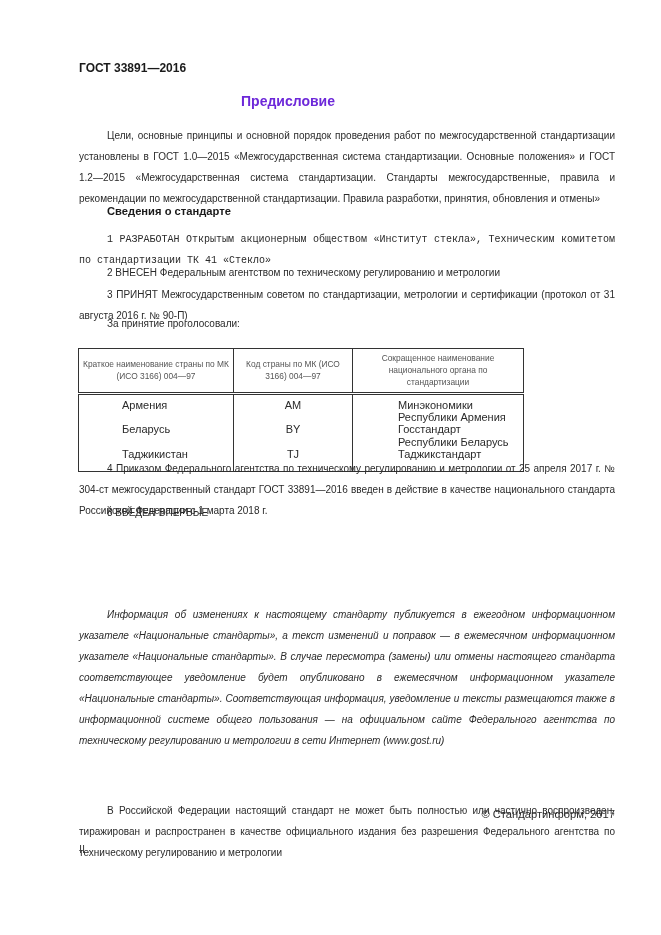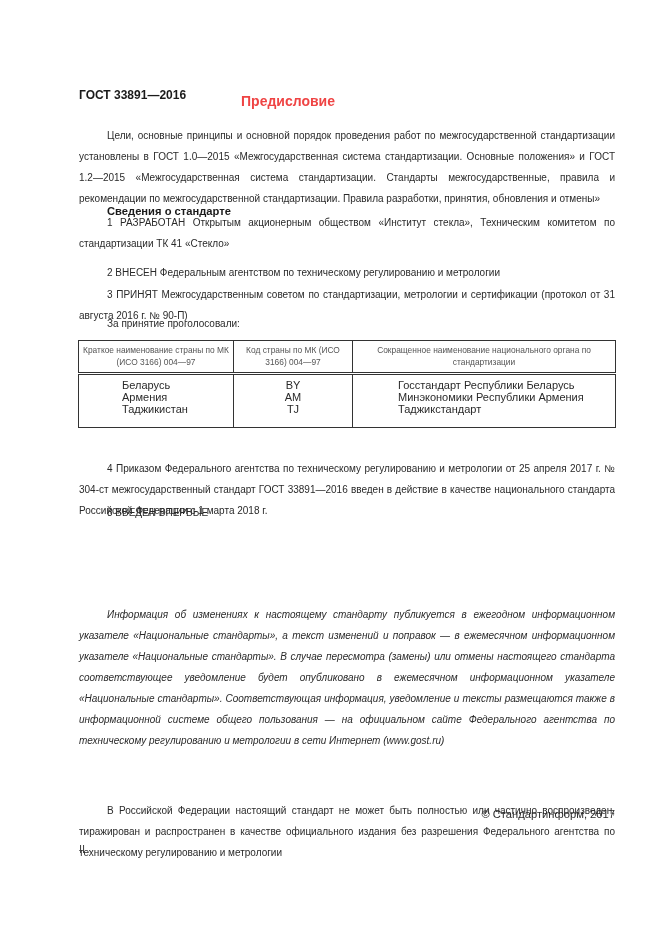--- a/index.html
+++ b/index.html
@@ -1,30 +1,30 @@
 <!DOCTYPE html>
 <html><head>
 <meta charset="utf-8">
 <style>
   html, body { margin: 0; padding: 0; background: #ffffff; }
   body {
     width: 661px; height: 935px; position: relative; overflow: hidden;
     font-family: "Liberation Sans", sans-serif; color: #222;
   }
   .abs { position: absolute; }
-  .header { left: 79px; top: 61px; font-size: 12px; font-weight: bold; color: #1a1a1a; margin-top: 27px; }
-  .title { left: 0; width: 576px; top: 93px; text-align: center; font-size: 14px; font-weight: bold; color: #ef4444; }
+  .header { left: 79px; top: 61px; font-size: 12px; font-weight: bold; color: #1a1a1a; }
+  .title { left: 0; width: 576px; top: 93px; text-align: center; font-size: 14px; font-weight: bold; color: #6d28d9; }
   .para {
     left: 79px; width: 536px; font-size: 10px; line-height: 21px;
     text-align: justify; text-align-last: left; color: #2a2a2a;
   }
   .indent { text-indent: 28px; }
   .subhead { left: 107px; top: 205px; font-size: 11.2px; font-weight: bold; color: #1a1a1a; }
   table.vote {
-    position: absolute; left: 78px; top: 340px; width: 538px;
+    position: absolute; left: 78px; top: 348px; width: 446px;
     border-collapse: collapse; font-size: 11px; color: #2a2a2a;
   }
   table.vote th {
     font-weight: normal; font-size: 8.4px; line-height: 12px; color: #555;
     border: 1px solid #333; border-bottom: 3px double #333; padding: 3px 4px 4px 4px;
     text-align: center; vertical-align: middle; height: 22px;
   }
   table.vote td {
     border-left: 1px solid #333; border-right: 1px solid #333;
     padding: 0; vertical-align: top; line-height: 12.2px;
@@ -41,48 +41,48 @@
 </head>
 <body>
 
 <div class="abs header">ГОСТ 33891—2016</div>
 <div class="abs title">Предисловие</div>
 
 <div class="abs para indent" style="top:125px;">Цели, основные принципы и основной порядок проведения работ по межгосударственной стандартизации установлены в ГОСТ 1.0—2015 «Межгосударственная система стандартизации. Основные положения» и ГОСТ 1.2—2015 «Межгосударственная система стандартизации. Стандарты межгосударственные, правила и рекомендации по межгосударственной стандартизации. Правила разработки, принятия, обновления и отмены»</div>
 
 <div class="abs subhead">Сведения о стандарте</div>
 
-<div class="abs para indent" style="top:212px;">1 РАЗРАБОТАН Открытым акционерным обществом «Институт стекла», Техническим комитетом по стандартизации ТК 41 «Стекло»</div>
+<div class="abs para indent" style="top:229px;font-family:Liberation Mono, monospace;">1 РАЗРАБОТАН Открытым акционерным обществом «Институт стекла», Техническим комитетом по стандартизации ТК 41 «Стекло»</div>
 <div class="abs para indent" style="top:262px;">2 ВНЕСЕН Федеральным агентством по техническому регулированию и метрологии</div>
 <div class="abs para indent" style="top:284px;">3 ПРИНЯТ Межгосударственным советом по стандартизации, метрологии и сертификации (протокол от 31 августа 2016 г. № 90-П)</div>
 <div class="abs para indent" style="top:313px;">За принятие проголосовали:</div>
 
 <table class="vote">
   <colgroup>
     <col style="width:155px">
     <col style="width:119px">
     <col>
   </colgroup>
   <thead>
     <tr>
       <th>Краткое наименование страны по МК (ИСО 3166) 004—97</th>
       <th>Код страны по МК (ИСО 3166) 004—97</th>
       <th>Сокращенное наименование национального органа по стандартизации</th>
     </tr>
   </thead>
   <tbody>
     <tr>
+      <td class="c1">Армения</td>
+      <td class="c2">AM</td>
+      <td class="c3">Минэкономики Республики Армения</td>
+    </tr>
+    <tr>
       <td class="c1">Беларусь</td>
       <td class="c2">BY</td>
       <td class="c3">Госстандарт Республики Беларусь</td>
-    </tr>
-    <tr>
-      <td class="c1">Армения</td>
-      <td class="c2">AM</td>
-      <td class="c3">Минэкономики Республики Армения</td>
     </tr>
     <tr>
       <td class="c1">Таджикистан</td>
       <td class="c2">TJ</td>
       <td class="c3">Таджикстандарт</td>
     </tr>
   </tbody>
 </table>
 
 <div class="abs para indent" style="top:458px;">4 Приказом Федерального агентства по техническому регулированию и метрологии от 25 апреля 2017 г. № 304-ст межгосударственный стандарт ГОСТ 33891—2016 введен в действие в качестве национального стандарта Российской Федерации с 1 марта 2018 г.</div>

